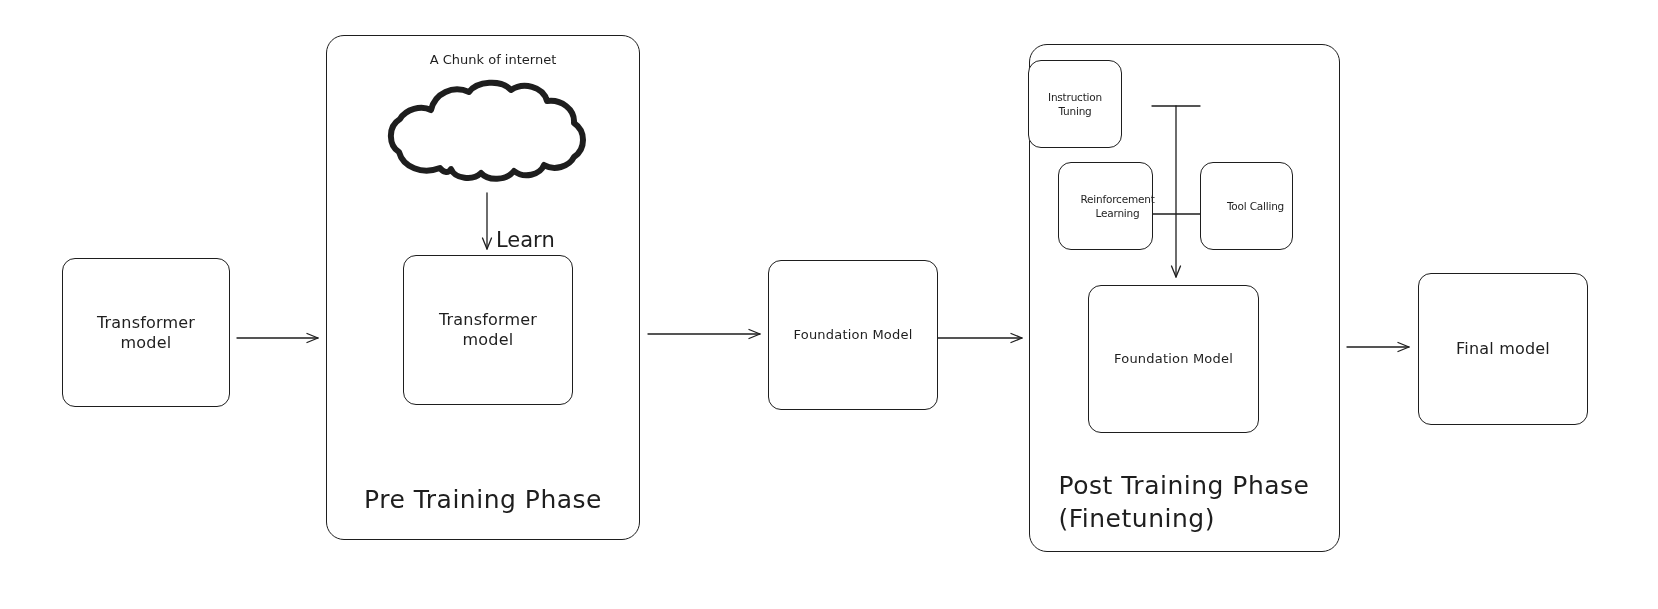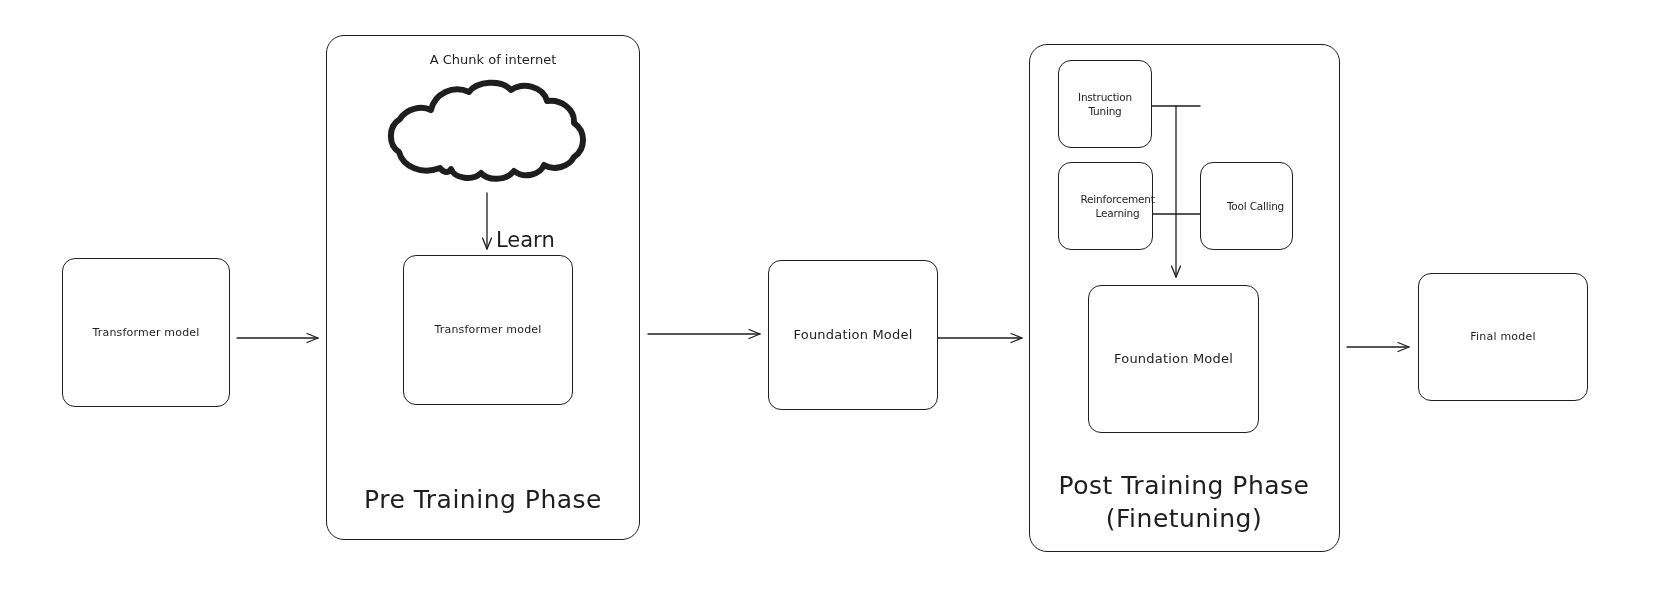--- a/index.html
+++ b/index.html
@@ -13,27 +13,27 @@
     fill:none; stroke:var(--stroke); stroke-width:1.3;
     stroke-linecap:round; stroke-linejoin:round;
   }
   svg.wires .cloud { stroke-width:6; fill:var(--bg); }
   .shape {
     position:absolute; box-sizing:border-box;
     border:1.4px solid var(--stroke); border-radius:13px; background:var(--bg);
     display:flex; align-items:center; justify-content:center; text-align:center;
   }
   .group { border-radius:18px; background:transparent; }
-  .lbl { font-size:11px; letter-spacing:0.2px; line-height:1.25; padding:0 8px; }
+  .lbl { font-size:16px; letter-spacing:0.2px; line-height:1.25; padding:0 8px; }
   .tech .lbl { font-size:10.5px; letter-spacing:-0.2px; padding:0 3px; line-height:1.35; }
   .floating { position:absolute; white-space:nowrap; }
   .cloud-label { font-size:13px; transform:translateX(-50%); }
   .learn-label { font-size:21px; }
   .phase-title {
-    font-size:25px; letter-spacing:0.5px; text-align:center;
+    font-size:25px; letter-spacing:0.5px; text-align:left;
     transform:translateX(-50%); line-height:33px;
   }
 </style>
 </head>
 <body>
 
 <div class="canvas">
 
   <svg class="wires">
 
@@ -102,21 +102,21 @@
   </div>
 
   <div class="floating phase-title" style="left:483px; top:483px;">Pre Training Phase</div>
 
   <div class="shape" style="left:768px; top:260px; width:170px; height:150px;">
     <span class="lbl" style="font-size:13px;">Foundation Model</span>
   </div>
 
   <div class="shape group" style="left:1029px; top:44px; width:311px; height:508px;"></div>
 
-  <div class="shape tech" style="left:1058px; top:60px; width:94px; height:88px;">
+  <div class="shape tech" style="left:1028px; top:60px; width:94px; height:88px;">
     <span class="lbl">Instruction Tuning</span>
   </div>
 
 
   <div class="shape tech" style="left:1058px; top:162px; width:95px; height:88px;padding-left:24px;">
     <span class="lbl">Reinforcement Learning</span>
   </div>
 
   <div class="shape tech" style="left:1200px; top:162px; width:93px; height:88px;padding-left:18px;">
     <span class="lbl">Tool Calling</span>
@@ -124,17 +124,17 @@
 
   <div class="shape" style="left:1088px; top:285px; width:171px; height:148px;">
     <span class="lbl" style="font-size:13px;">Foundation Model</span>
   </div>
 
   <div class="floating phase-title" style="left:1184px; top:469px;">
     <div>Post Training Phase</div>
     <div>(Finetuning)</div>
   </div>
 
-  <div class="shape" style="left:1418px; top:273px; width:170px; height:128px;">
+  <div class="shape" style="left:1418px; top:273px; width:170px; height:152px;">
     <span class="lbl">Final model</span>
   </div>
 
 </div>
 
 </body></html>

